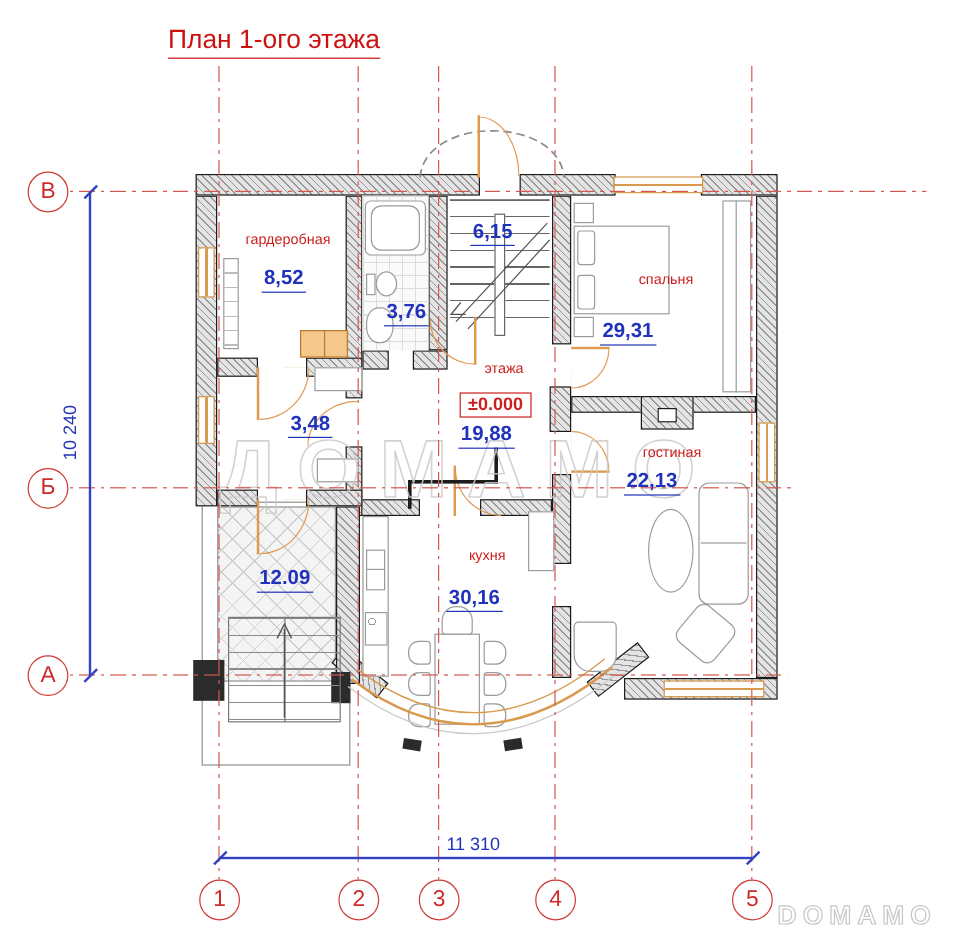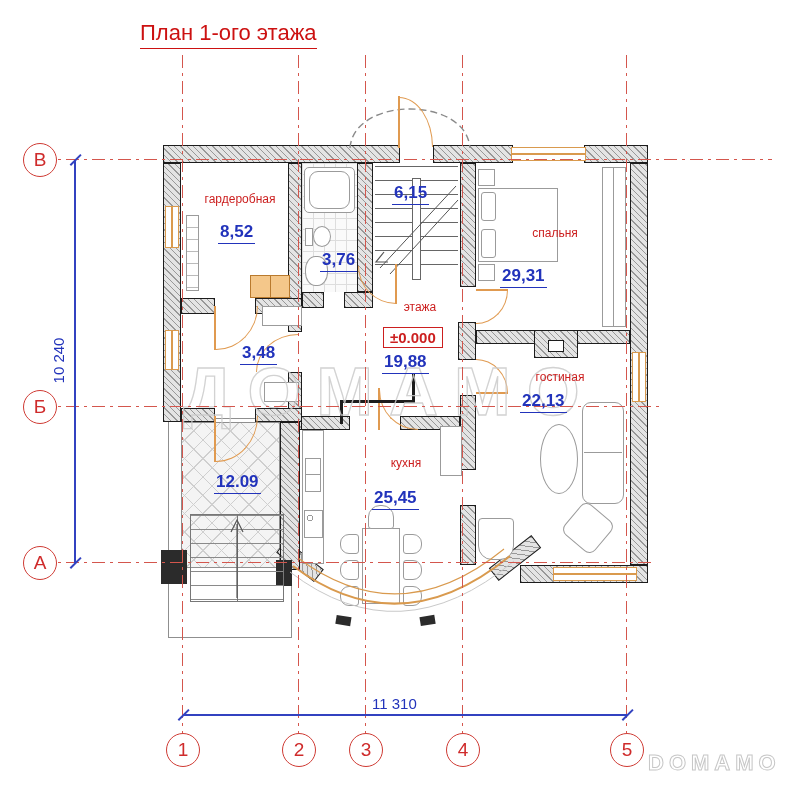--- a/index.html
+++ b/index.html
@@ -246,14 +246,14 @@
 <div class="lbl-blue" style="left:392px;top:183px;">6,15</div>
 <div class="lbl-red" style="left:505px;top:226px;width:100px;">спальня</div>
 <div class="lbl-blue" style="left:500px;top:266px;">29,31</div>
 <div class="lbl-red" style="left:390px;top:300px;width:60px;">этажа</div>
 <div class="elev" style="left:383px;top:327px;">±0.000</div>
 <div class="lbl-blue" style="left:382px;top:352px;">19,88</div>
 <div class="lbl-blue" style="left:240px;top:343px;">3,48</div>
 <div class="lbl-red" style="left:510px;top:370px;width:100px;">гостиная</div>
 <div class="lbl-blue" style="left:520px;top:391px;">22,13</div>
 <div class="lbl-red" style="left:375px;top:456px;width:62px;">кухня</div>
-<div class="lbl-blue" style="left:372px;top:488px;">25,45</div>
+<div class="lbl-blue" style="left:372px;top:488px;">30,16</div>
 <div class="lbl-blue" style="left:214px;top:472px;">12.09</div>
 
 </body></html>

